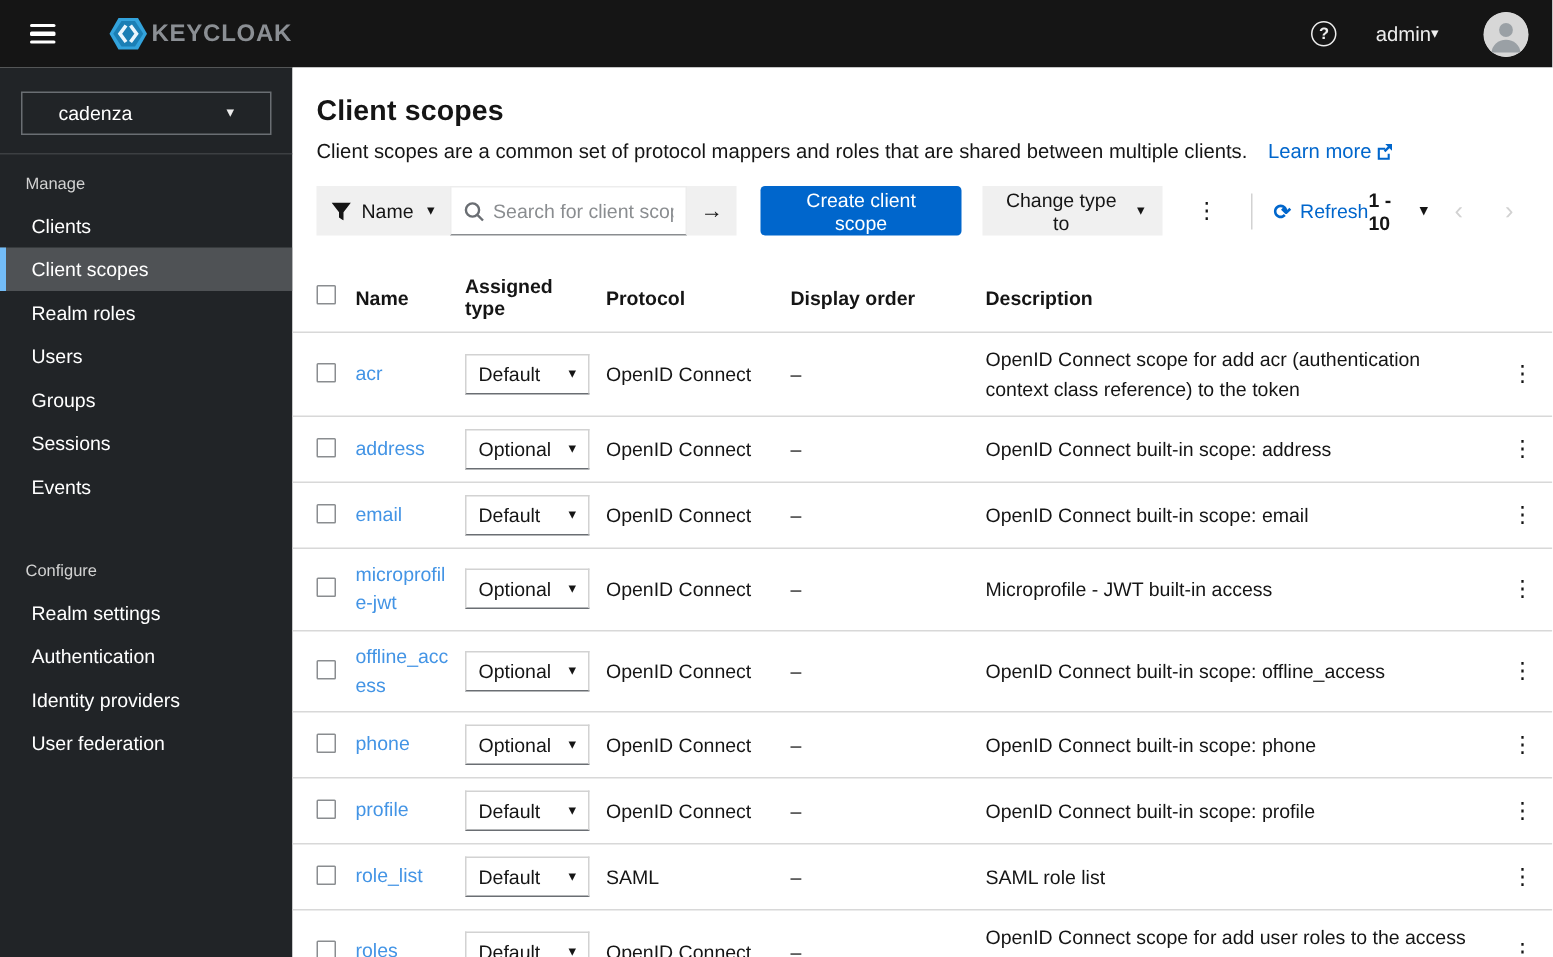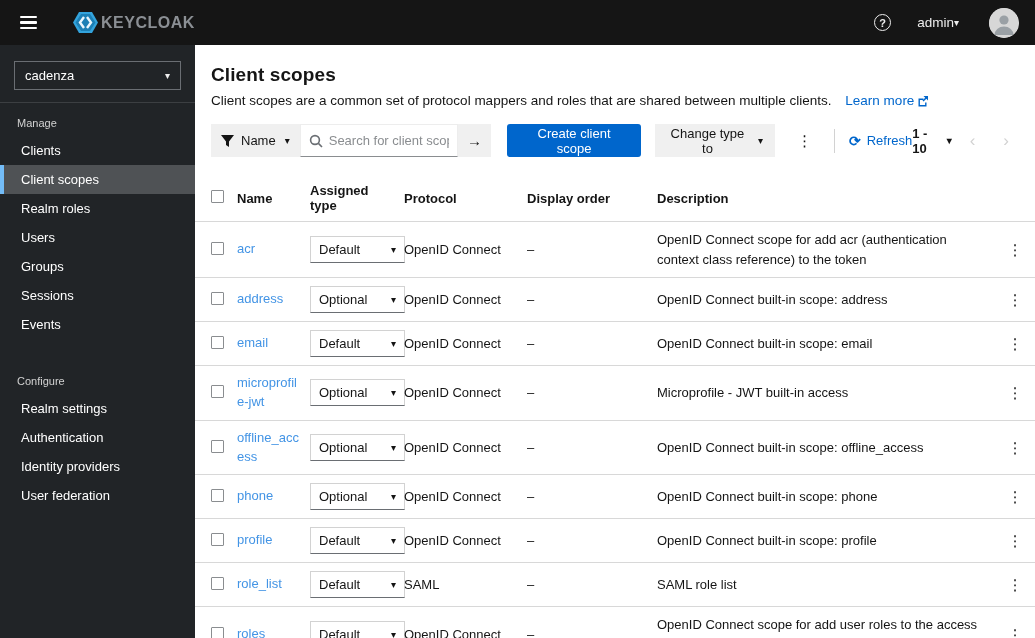--- a/index.html
+++ b/index.html
@@ -20,21 +20,21 @@
   .user-caret { color:#ededed; }
   .avatar { width:30px; height:30px; border-radius:50%; background:#d7d7d7; overflow:hidden; display:flex; align-items:center; justify-content:center; cursor:pointer; margin-left:4px; }
 
   
   .app { display:flex; height:593px; }
 
   
   .sidebar { width:195px; background:#212427; color:#fff; flex-shrink:0; display:flex; flex-direction:column; }
   .realm-wrap { padding:16px 14px 12px; border-bottom:1px solid #3c3f42; }
   .realm-selector { border:1px solid #6a6e73; background:#212427; color:#fff; font-size:13px;
-                    padding:6px 10px; display:flex; align-items:center; justify-content:space-between; cursor:pointer; }
+                    padding:6px 24px; display:flex; align-items:center; justify-content:space-between; cursor:pointer; }
   .realm-caret { color:#ededed; }
   .nav-section-label { font-size:11px; color:#d2d2d2; padding:14px 17px 7px; }
   .nav-section-label.second { margin-top:22px; }
   .nav-item { font-size:13px; color:#fff; padding:7px 17px; cursor:pointer; border-left:4px solid transparent; }
   .nav-item.selected { background:#4f5255; border-left:4px solid #73bcf7; }
 
   
   .main { flex:1; background:#fff; display:flex; flex-direction:column; overflow:hidden; }
   .page-header { padding:19px 24px 0 16px; }
   .page-title { font-size:19px; font-weight:700; letter-spacing:0.1px; }
@@ -63,21 +63,21 @@
   .pag-nav { background:none; border:none; color:#d2d2d2; font-size:17px; cursor:default; padding:2px 10px; line-height:1; }
 
   
   .table { margin-top:8px; }
   .tr { display:grid; grid-template-columns:26px 73px 94px 123px 130px 1fr 40px; padding-left:16px; align-items:center; border-bottom:1px solid #d8d8d8; }
   .th { font-weight:700; font-size:13px; min-height:34px; }
   .td-row { min-height:35px; font-size:13px; }
   .cell { padding:8px 10px 8px 0; }
   .checkbox { width:13px; height:13px; border:1px solid #8a8d90; background:#fff; display:inline-block; cursor:pointer; border-radius:1px; }
   .scope-link { color:#4394e5; text-decoration:none; cursor:pointer; word-break:break-word; line-height:1.45; }
-  .type-select { width:95px; background:#fff; border:1px solid #d2d2d2; border-bottom:1px solid #6a6e73; padding:5px 8px;
+  .type-select { width:83px; background:#fff; border:1px solid #d2d2d2; border-bottom:1px solid #6a6e73; padding:5px 8px;
                  display:flex; align-items:center; justify-content:space-between; font-size:13px; cursor:pointer; }
   .type-caret { color:#151515; }
   .desc-cell { line-height:1.5; }
   .row-kebab { justify-self:center; }
 
   svg { display:block; }
 </style>
 </head>
 <body>
 

